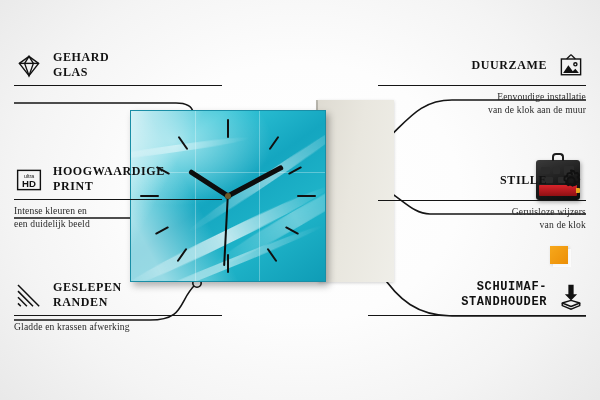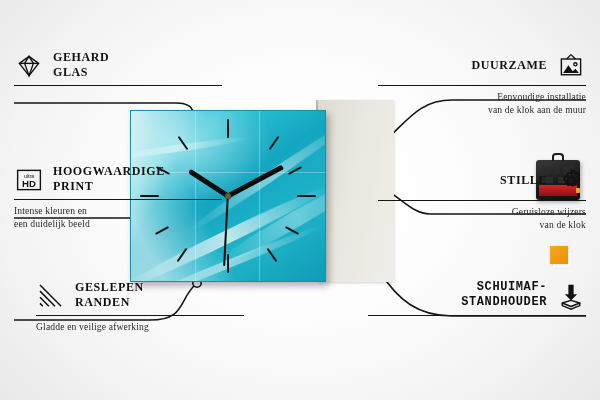--- a/index.html
+++ b/index.html
@@ -27,21 +27,21 @@
   }
   .feat.right .ttl { text-align:right; }
   .feat .rule { height:1.3px; background:#151515; margin:5px 0 5px; width:100%; }
   .feat .sub {
     font-size:9.6px; color:#2a2a2a; line-height:1.3; letter-spacing:.15px;
   }
   .feat.right .sub { text-align:right; }
 
   #f-gehard  { left:14px;  top:50px; }
   #f-print   { left:14px;  top:164px; }
-  #f-randen  { left:14px;  top:280px;margin-left:22px; }
+  #f-randen  { left:14px;  top:280px; }
   #f-greep   { left:378px; top:50px;  }
   #f-stille  { left:378px; top:165px; }
   #f-schuim  { left:368px; top:280px; width:218px;font-family:Liberation Mono, monospace; }
 
   
   .photo { position:absolute; left:130px; top:104px; width:260px; height:178px; }
 
   .wall {
     position:absolute; left:188px; top:-4px; width:76px; height:182px;
     background:linear-gradient(100deg,#dedbd2 0%,#e9e7df 45%,#efeee8 100%);
@@ -222,21 +222,21 @@
           <path d="M4 18 L13 27"></path>
             <path d="M4 25 L6 27"></path>
         </svg>
       </span>
       <span class="ttl">
         <span>GESLEPEN</span><br>
         <span>RANDEN</span>
       </span>
     </div>
     <div class="rule"></div>
-    <div class="sub">Gladde en veilige afwerking</div>
+    <div class="sub">Gladde en krassen afwerking</div>
   </div>
 
   <div class="feat right" id="f-greep">
     <div class="hd">
       <span class="ico">
         <svg viewBox="0 0 32 32" fill="none" stroke="#111" stroke-width="1.6">
           <path d="M16 3 L11 8"></path>
             <path d="M16 3 L21 8"></path>
           <rect x="5" y="8" width="22" height="18"></rect>
           <circle cx="21" cy="14" r="1.8"></circle>

